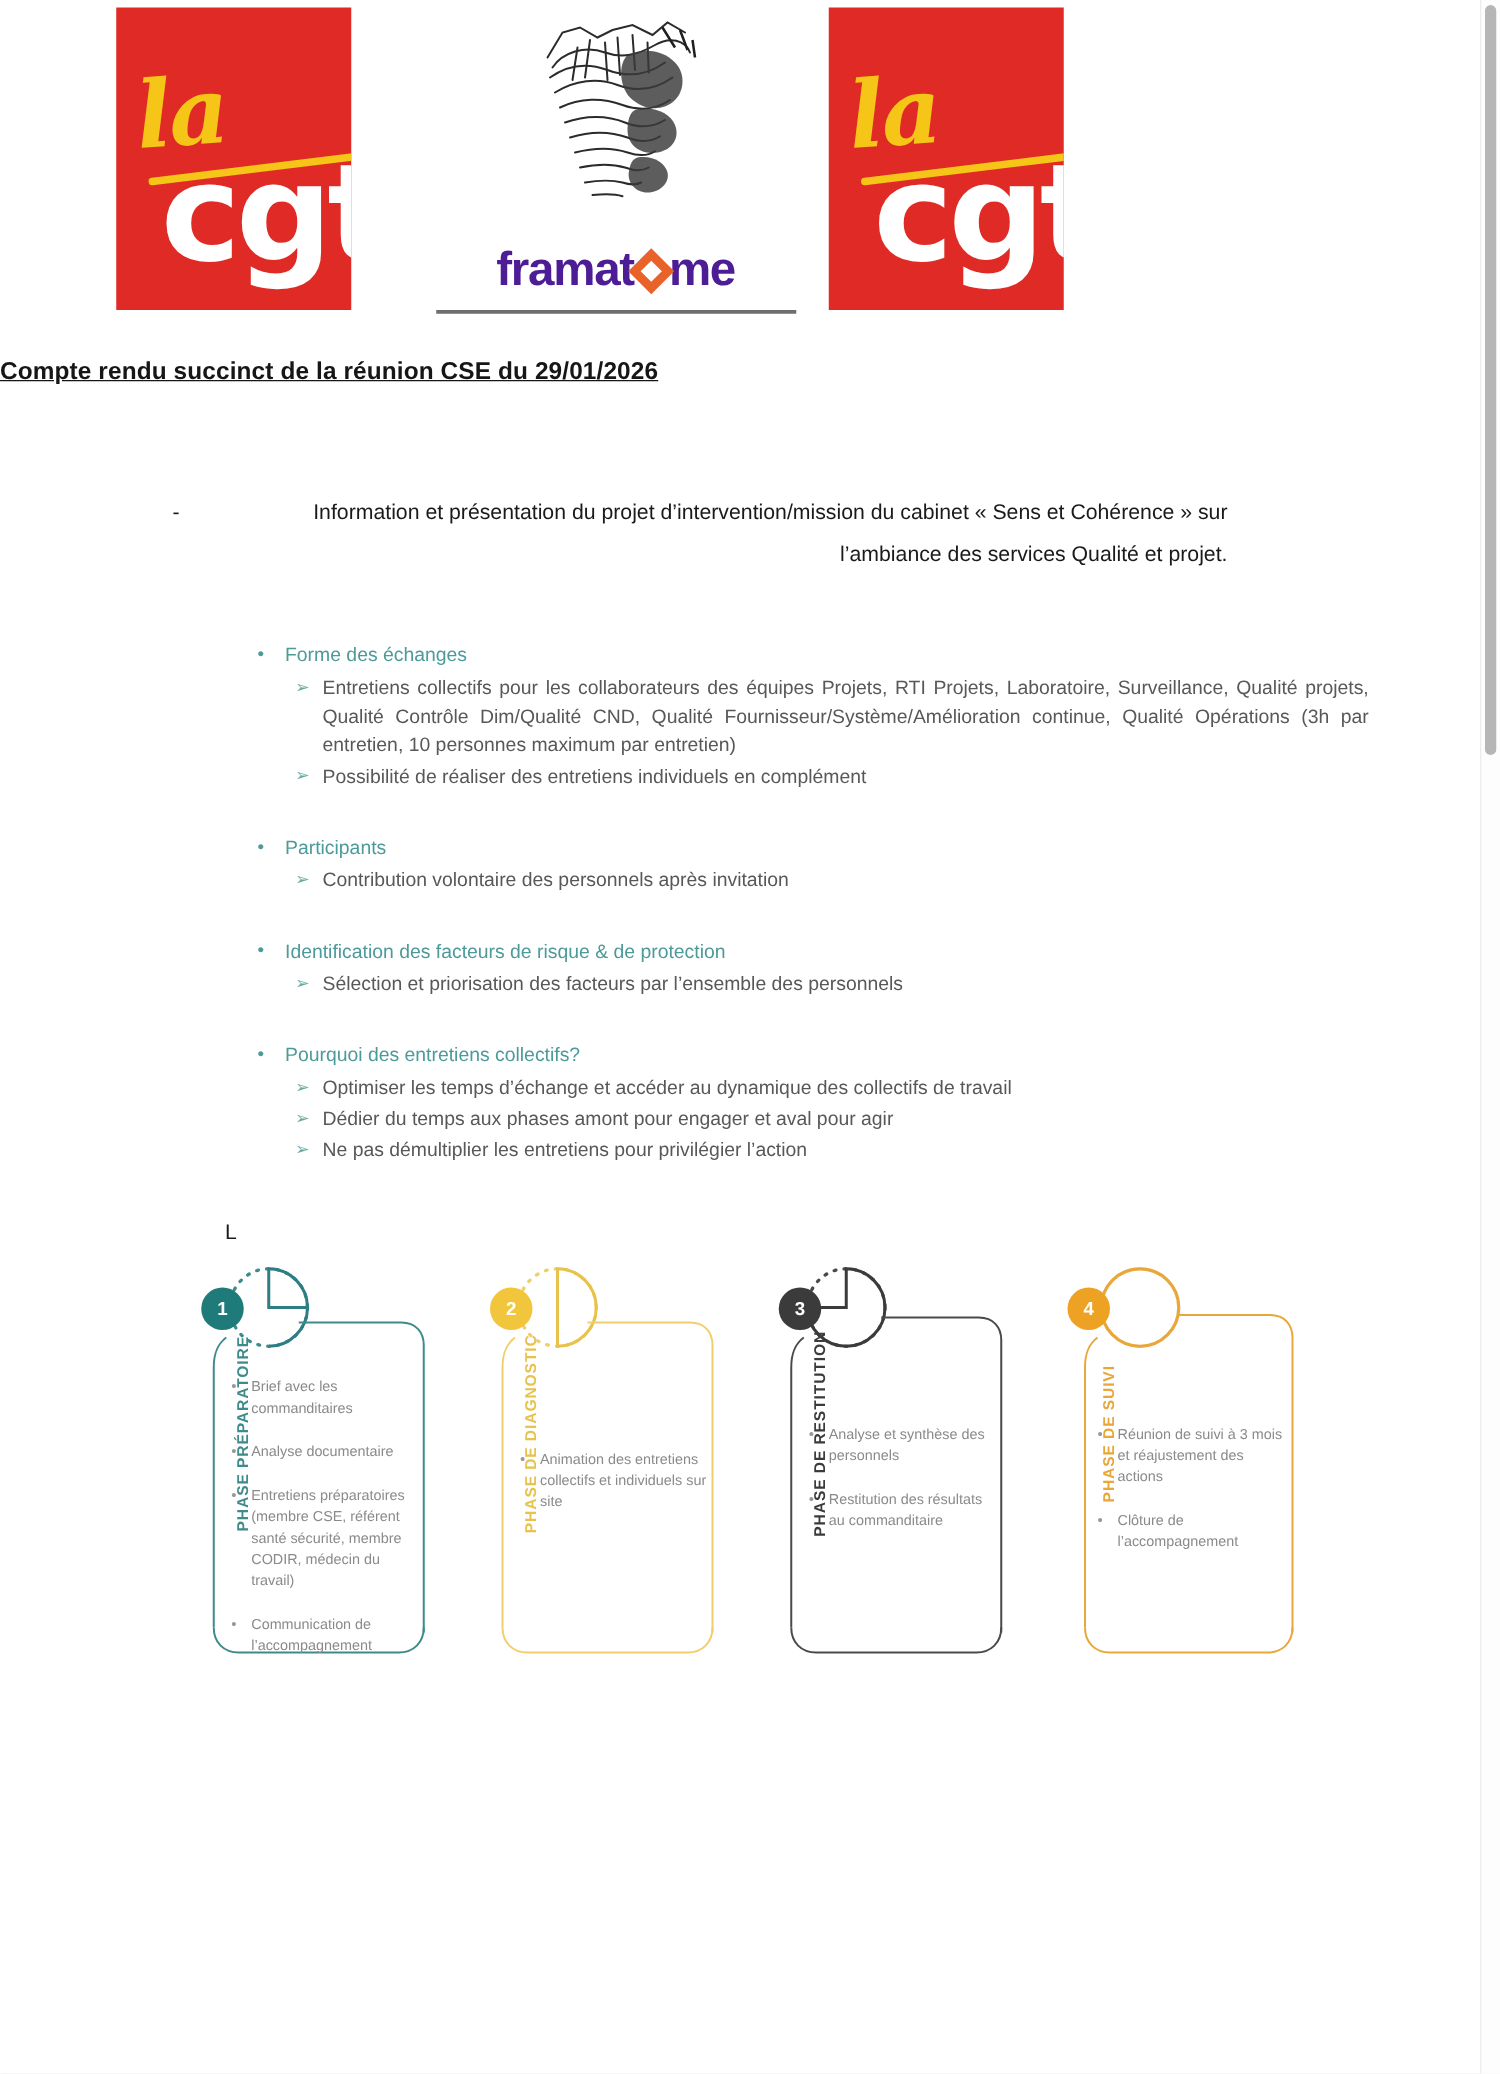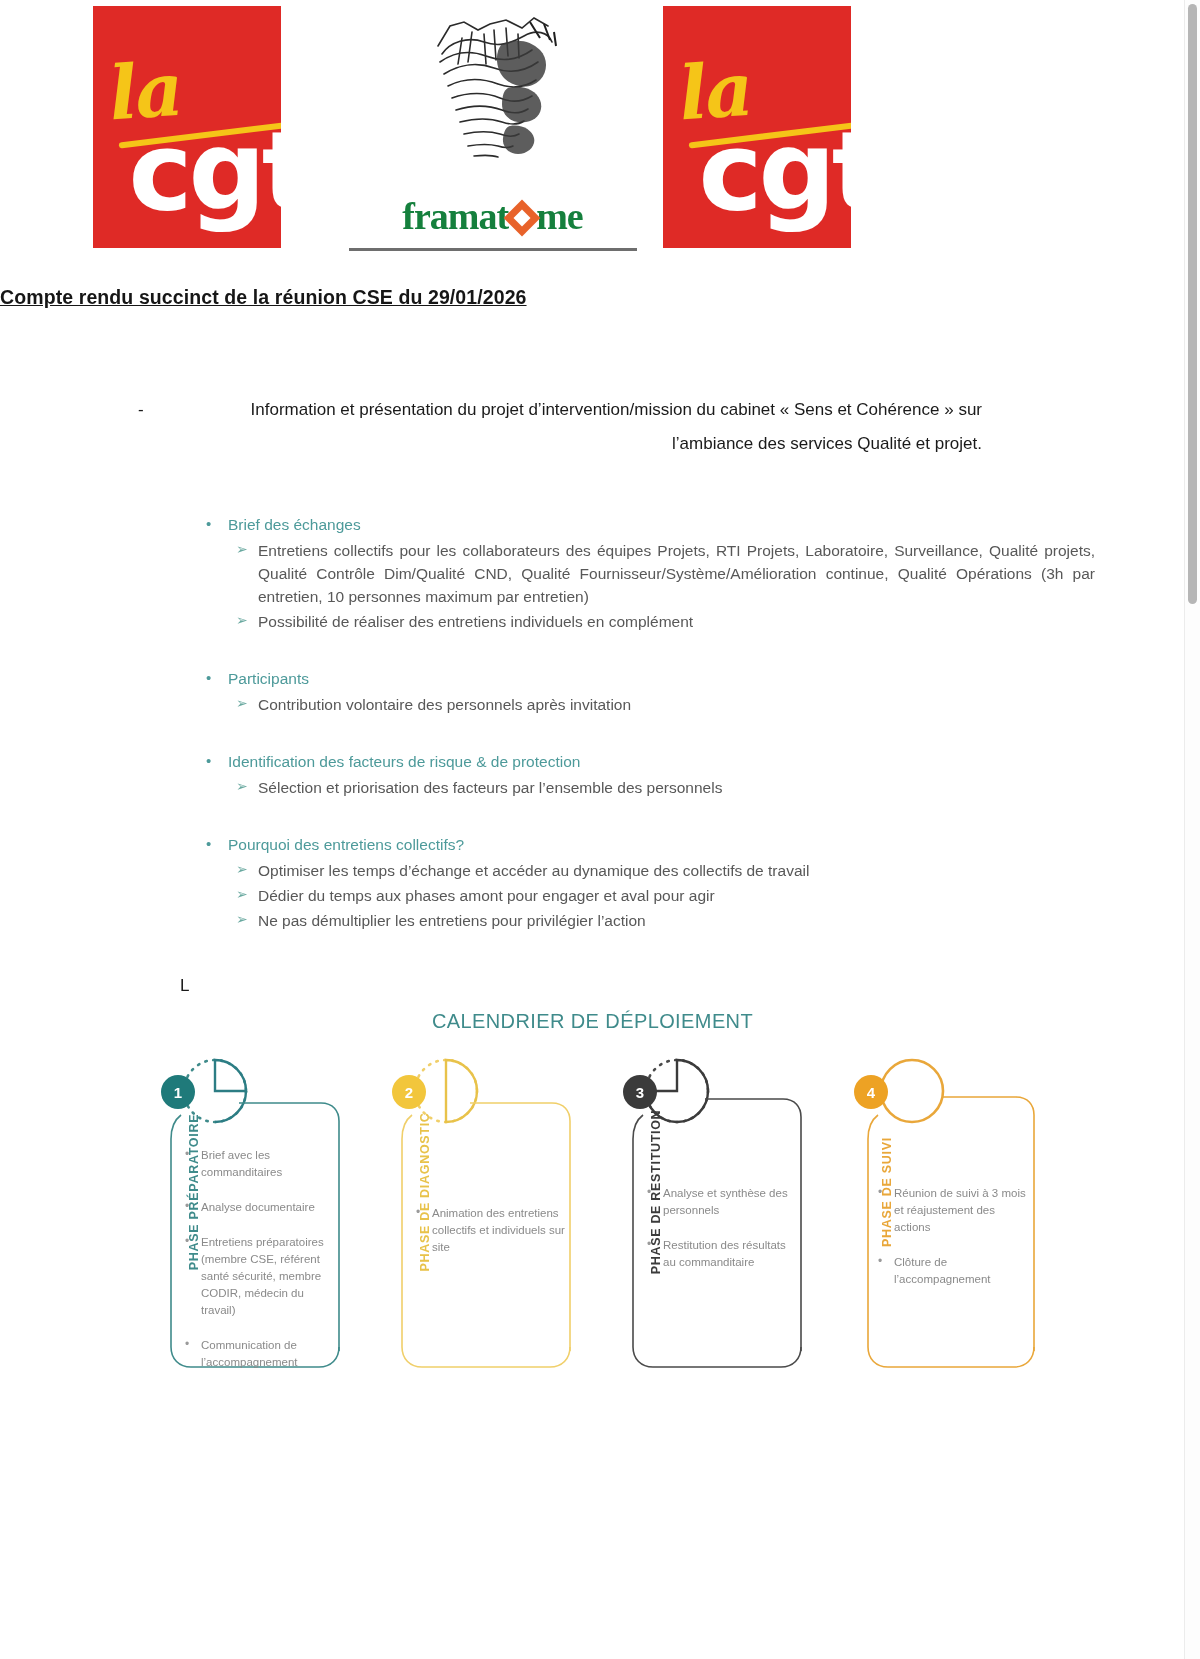--- a/index.html
+++ b/index.html
@@ -104,24 +104,24 @@
     left: 230px;
     top: 0;
     width: 340px;
     text-align: center;
   }
   .hands {
     display: block;
     margin: 4px auto 0;
   }
   .framatome-name {
-    font-family: Liberation Serif, serif;
+    font-family: Liberation Sans, sans-serif;
     font-weight: 700;
     font-size: 38px;
-    color: #15803d;
+    color: #4c1d95;
     letter-spacing: -1px;
     line-height: 44px;
   }
   .frama-o {
     display: inline-block;
     width: 26px;
     height: 26px;
     background: #e8622a;
     transform: rotate(45deg);
     position: relative;
@@ -378,21 +378,21 @@
   <div class="intro">
     <span class="dash">-</span>
     <span class="intro-text">Information et présentation du projet d’intervention/mission du cabinet « Sens et Cohérence » sur l’ambiance des services Qualité et projet.</span>
   </div>
 
   <div class="sections">
 
     <div class="section">
       <div class="sec-head">
         <span class="bul">•</span>
-        <span>Brief des échanges</span>
+        <span>Forme des échanges</span>
       </div>
       <ul class="sub-list">
         <li class="sub-item">
           <span class="arrow">➢</span>
           <span>Entretiens collectifs pour les collaborateurs des équipes Projets, RTI Projets, Laboratoire, Surveillance, Qualité projets, Qualité Contrôle Dim/Qualité CND, Qualité Fournisseur/Système/Amélioration continue, Qualité Opérations (3h par entretien, 10 personnes maximum par entretien)</span>
         </li>
         <li class="sub-item">
           <span class="arrow">➢</span>
           <span>Possibilité de réaliser des entretiens individuels en complément</span>
         </li>
@@ -444,21 +444,20 @@
           <span>Ne pas démultiplier les entretiens pour privilégier l’action</span>
         </li>
       </ul>
     </div>
 
   </div>
 
   <div class="stray-letter">L</div>
 
   <div class="diagram">
-    <div class="diagram-title">CALENDRIER DE DÉPLOIEMENT</div>
 
     <div class="phases">
 
       <div class="phase" data-accent="teal">
         <svg class="phase-svg" width="216" height="350" viewBox="0 0 216 350">
           <circle cx="72" cy="36" r="31" fill="none" stroke="#3f8b8b" stroke-width="2.6" stroke-dasharray="1.5 6.5" stroke-linecap="round"></circle>
           <path d="M72 36 L72 5 A31 31 0 0 1 103 36 Z" fill="none" stroke="#2c7d84" stroke-width="2.4"></path>
           <path d="M103 36 A31 31 0 0 1 72 67" fill="none" stroke="#2c7d84" stroke-width="2.4"></path>
           <path d="M38 60 C30 66 28 74 28 84 L28 292" fill="none" stroke="#3f8b8b" stroke-width="1.6"></path>
           <path d="M96 48 L178 48 C190 48 196 56 196 66 L196 296" fill="none" stroke="#3f8b8b" stroke-width="1.6"></path>

